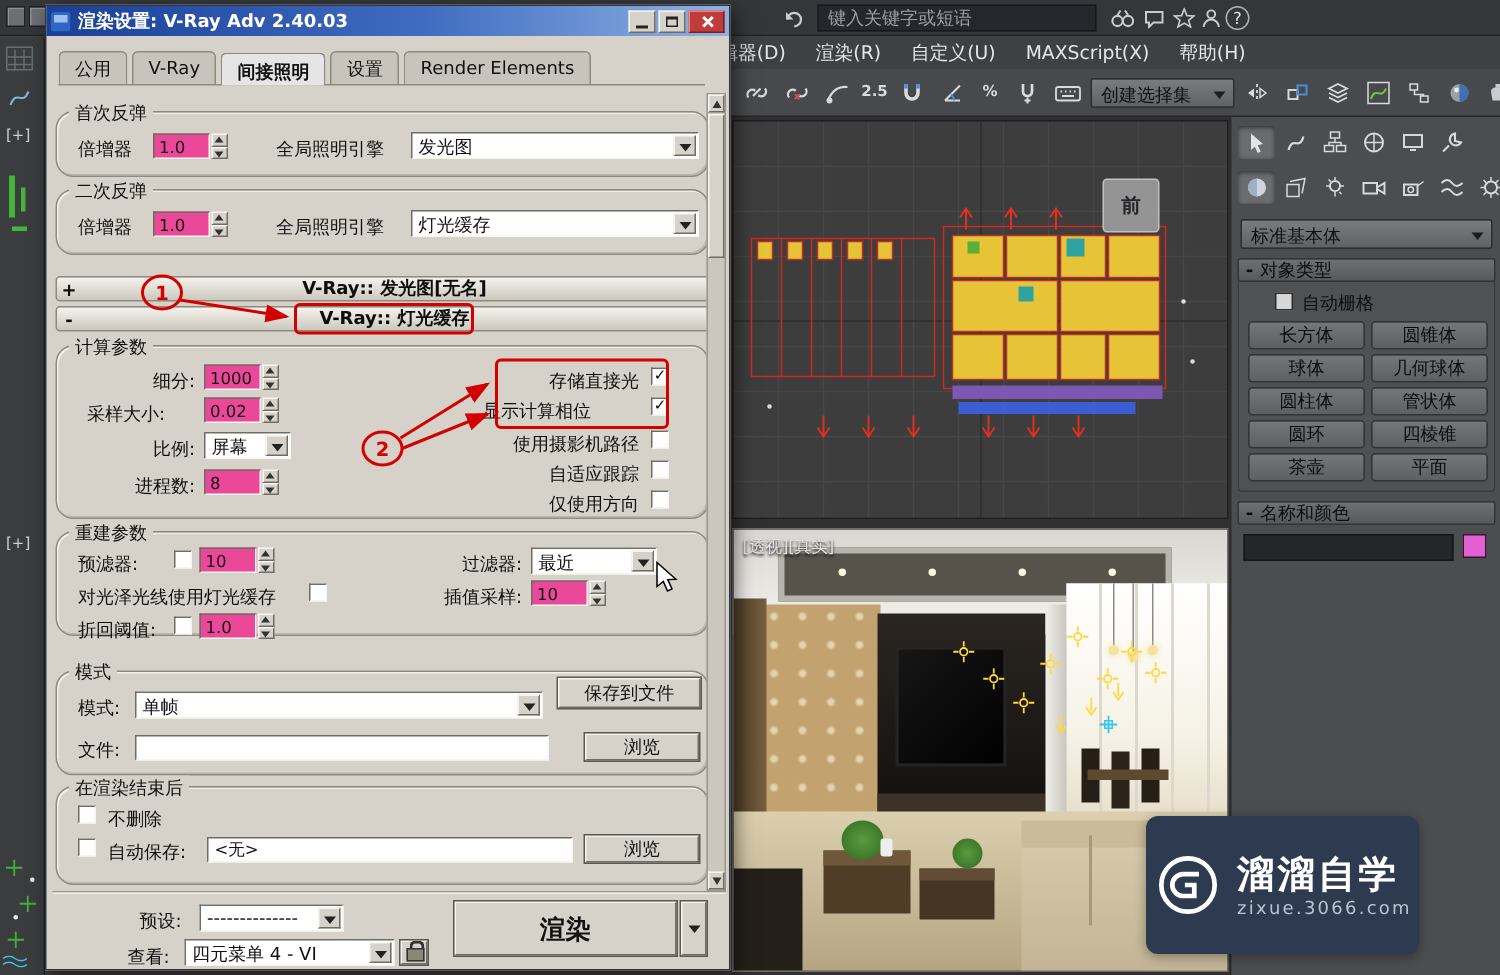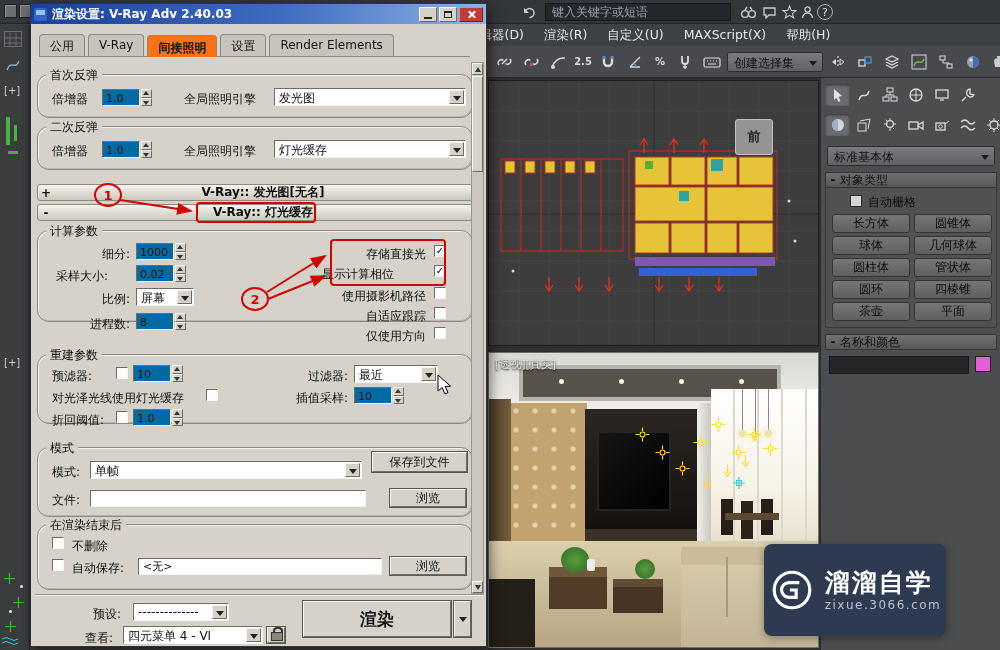--- a/index.html
+++ b/index.html
@@ -48,27 +48,27 @@
 #dlg-title .ttxt{color:#fff;font-size:12px;font-weight:bold;margin-left:5px;flex:1;white-space:nowrap;overflow:hidden}
 .wbtn{width:18px;height:15px;margin-left:2px;background:#d6d2c9;border:1px solid;border-color:#f4f2ec #6f6c63 #6f6c63 #f4f2ec;display:flex;align-items:center;justify-content:center}
 .wbtn.close{width:24px;background:#c23b3b;border-color:#e08a8a #7c1f1f #7c1f1f #e08a8a}
 .gly-min{width:8px;height:2px;background:#222;margin-top:7px}
 .gly-max{width:8px;height:7px;border:1px solid #222;border-top-width:2px}
 .gly-x{position:relative;width:9px;height:9px}
 .gly-x::before,.gly-x::after{content:"";position:absolute;left:4px;top:0;width:2px;height:9px;background:#fff}
 .gly-x::before{transform:rotate(45deg)}.gly-x::after{transform:rotate(-45deg)}
 #dlg-tabs{position:absolute;left:8px;top:30px;right:16px;height:23px;display:flex;gap:3px;border-bottom:1px solid #8d8a80}
 .tab{padding:3px 10px 0;font-size:12px;color:#111;background:#c8c4bb;border:1px solid #8d8a80;border-bottom:none;border-radius:4px 4px 0 0;white-space:nowrap}
-.tab.active{background:#f97316;position:relative;top:1px;padding-top:4px;font-weight:bold}
+.tab.active{background:#e5e5e5;position:relative;top:1px;padding-top:4px;font-weight:bold}
 .lbl{position:absolute;font-size:12px;color:#101010;white-space:nowrap}
 .grp{position:absolute;left:6px;width:436px;border:1px solid #8d8a80;border-radius:12px;box-shadow:inset 1px 1px 0 #f2f0e9,inset -1px -1px 0 #bab6ad}
 .gtitle{position:absolute;top:-8px;left:8px;background:#d6d2c9;padding:0 4px;font-size:12px;color:#101010;white-space:nowrap}
 .sunk{position:absolute;border:1px solid;border-color:#6f6c63 #f7f5ef #f7f5ef #6f6c63;background:#fff;font-size:11px;color:#111;padding:1px 4px;font-family:inherit}
 .spin{position:absolute;display:flex;height:17px}
-.spin .sv{width:38px;background:#0369a1;border:1px solid;border-color:#6f6c63 #f7f5ef #f7f5ef #6f6c63;font-size:11px;color:#111;padding:2px 3px 0;white-space:nowrap}
+.spin .sv{width:38px;background:#ec4899;border:1px solid;border-color:#6f6c63 #f7f5ef #f7f5ef #6f6c63;font-size:11px;color:#111;padding:2px 3px 0;white-space:nowrap}
 .spin .sa{width:11px;margin-left:1px;display:flex;flex-direction:column}
 .spin .sa i{flex:1;position:relative;background:#d6d2c9;border:1px solid;border-color:#f7f5ef #6f6c63 #6f6c63 #f7f5ef;font-style:normal}
 .spin .sa i.up::after{content:"";position:absolute;left:1px;top:1px;border-left:3px solid transparent;border-right:3px solid transparent;border-bottom:4px solid #333}
 .spin .sa i.dn::after{content:"";position:absolute;left:1px;top:2px;border-left:3px solid transparent;border-right:3px solid transparent;border-top:4px solid #333}
 .combo{position:absolute;height:18px;background:#fff;border:1px solid;border-color:#6f6c63 #f7f5ef #f7f5ef #6f6c63;font-size:12px;color:#111;padding:1px 18px 0 4px;white-space:nowrap;overflow:hidden}
 .combo .cb2{position:absolute;right:1px;top:1px;bottom:1px;width:15px;background:#d6d2c9;border:1px solid;border-color:#f7f5ef #6f6c63 #6f6c63 #f7f5ef}
 .combo .cb2::after{content:"";position:absolute;left:3px;top:5px;border-left:4px solid transparent;border-right:4px solid transparent;border-top:5px solid #222}
 .ckb{position:absolute;width:12px;height:12px;background:#fff;border:1px solid;border-color:#6f6c63 #f7f5ef #f7f5ef #6f6c63;font-size:10px;line-height:10px;text-align:center;color:#000;font-weight:bold}
 .pbtn{position:absolute;background:#d6d2c9;border:1px solid;border-color:#f7f5ef #6f6c63 #6f6c63 #f7f5ef;outline:1px solid #5b594f;font-size:12px;color:#111;display:flex;align-items:center;justify-content:center;white-space:nowrap}
 .roll{position:absolute;left:6px;width:436px;height:17px;background:linear-gradient(#f5f3ed,#ccc8be);border:1px solid #8d8a80;border-radius:3px;display:flex;align-items:center;font-size:12px;color:#0d0d0d}
@@ -582,31 +582,31 @@
 
     <div class="roll" style="top:180px">
       <div class="rsign">+</div>
       <div class="rlab">V-Ray:: 发光图[无名]</div>
     </div>
     <div class="roll" style="top:200px">
       <div class="rsign">-</div>
       <div class="rlab">V-Ray:: 灯光缓存</div>
     </div>
 
-    <div class="grp" style="top:226px;height:92px">
+    <div class="grp" style="top:226px;height:116px">
       <div class="gtitle">计算参数</div>
       <div class="lbl" style="left:16px;top:15px;width:76px;text-align:right">细分:</div>
       <div class="spin" style="left:98px;top:12px">
         <div class="sv">1000</div>
         <div class="sa">
             <i class="up"></i>
             <i class="dn"></i>
           </div>
       </div>
-      <div class="lbl" style="left:6px;top:37px;width:76px;text-align:center">采样大小:</div>
+      <div class="lbl" style="left:20px;top:37px;width:76px;text-align:left">采样大小:</div>
       <div class="spin" style="left:98px;top:34px">
         <div class="sv">0.02</div>
         <div class="sa">
             <i class="up"></i>
             <i class="dn"></i>
           </div>
       </div>
       <div class="lbl" style="left:16px;top:60px;width:76px;text-align:right">比例:</div>
       <div class="combo" style="left:98px;top:57px;width:58px">
         <span>屏幕</span><div class="cb2"></div>

